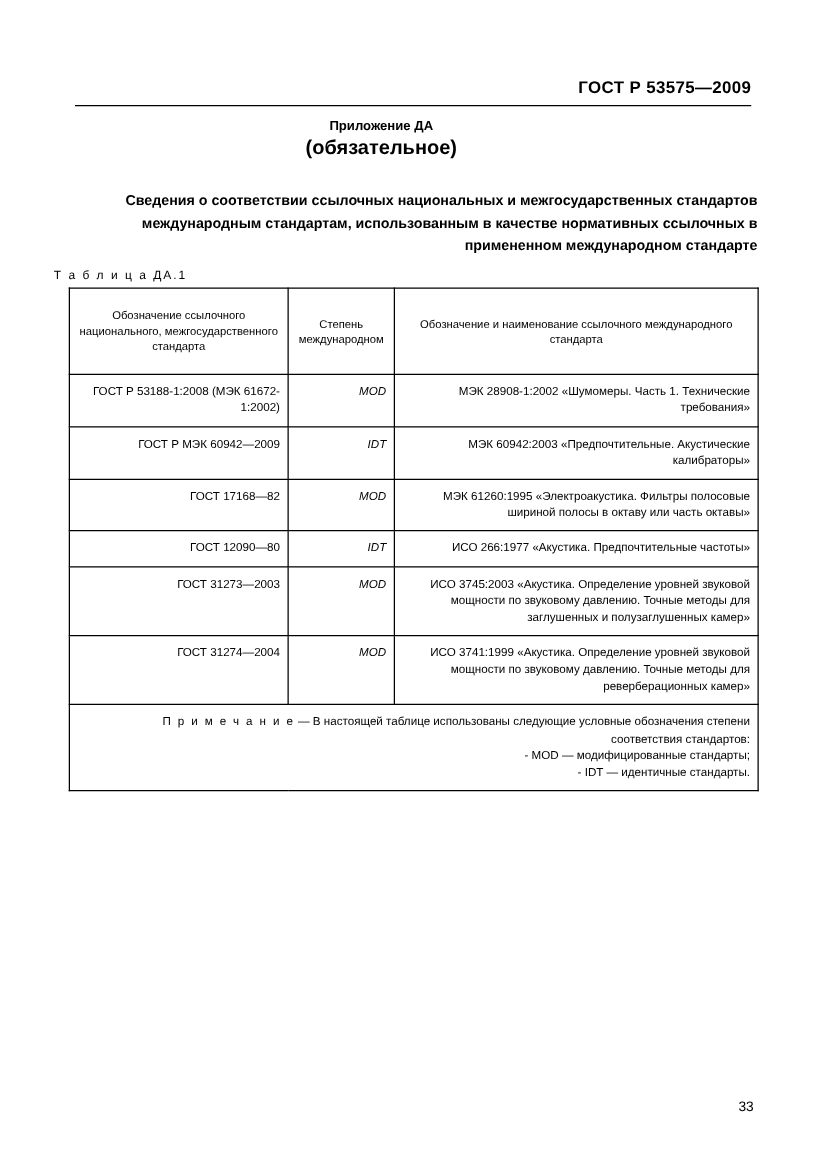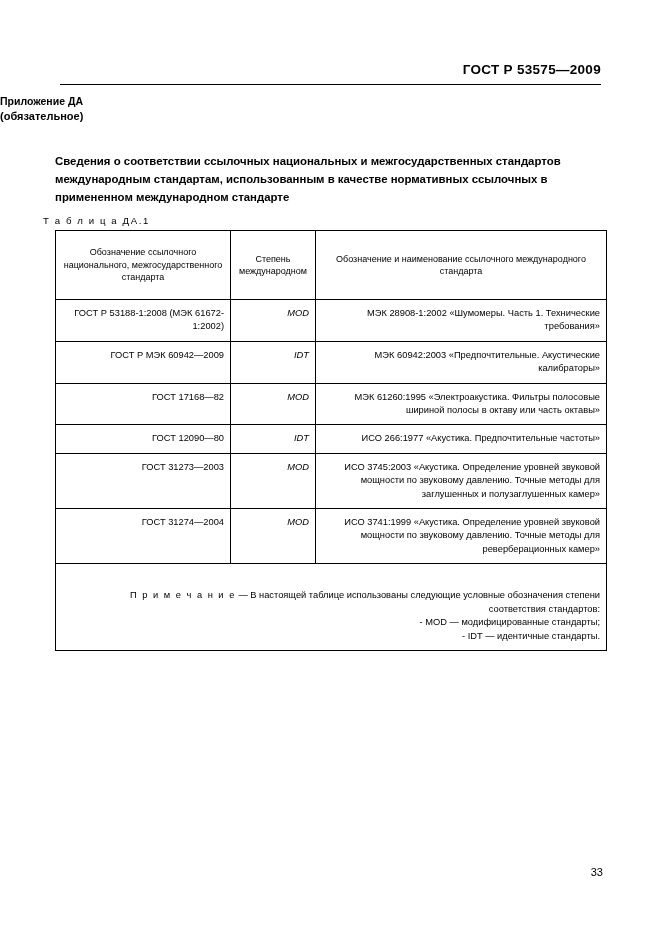--- a/index.html
+++ b/index.html
@@ -38,36 +38,37 @@
     top: 84px;
     left: 60px;
     right: 60px;
     border-bottom: 1.6px solid #000;
   }
   .appendix-block {
     position: absolute;
     top: 95px;
     left: 0;
     width: 610px;
+    text-align: center;
   }
   .appendix-title {
     font-size: 10.5px;
     font-weight: bold;
     margin-bottom: 3px;
   }
   .appendix-sub {
-    font-size: 11px;
+    font-size: 16px;
     font-weight: bold;
   }
   .doc-title {
     position: absolute;
     top: 152px;
     left: 55px;
     width: 551px;
-    text-align: left;
+    text-align: right;
     font-size: 11.4px;
     font-weight: bold;
     line-height: 18px;
   }
   .table-caption {
     position: absolute;
     top: 215px;
     left: 43px;
     font-size: 9.6px;
     letter-spacing: 1.6px;
@@ -109,25 +110,24 @@
     padding: 8px 10px 10px 10px;
   }
   .note-cell .note-head {
     letter-spacing: 1.5px;
   }
   .note-line {
     padding-left: 22px;
   }
   .note-first {
     text-indent: 22px;
-    margin-top: 18px;
   }
   .page-number {
     position: absolute;
-    bottom: 58px;
+    bottom: 44px;
     right: 58px;
     font-size: 11px;
   }
 </style>
 </head>
 <body>
 
 <div class="page">
 
   <div class="header-line">

